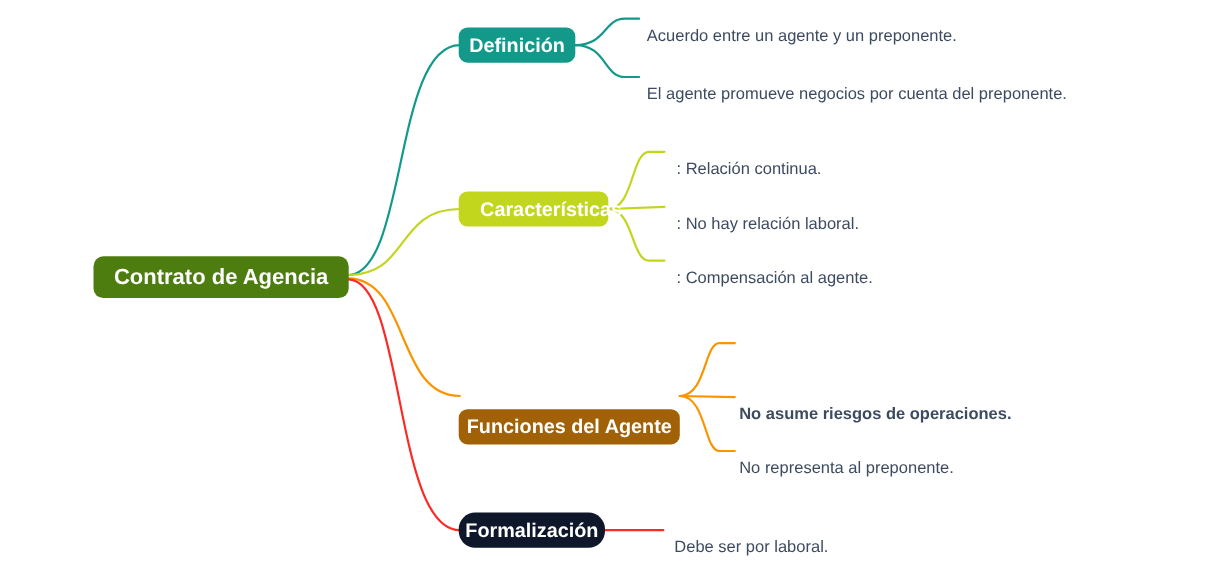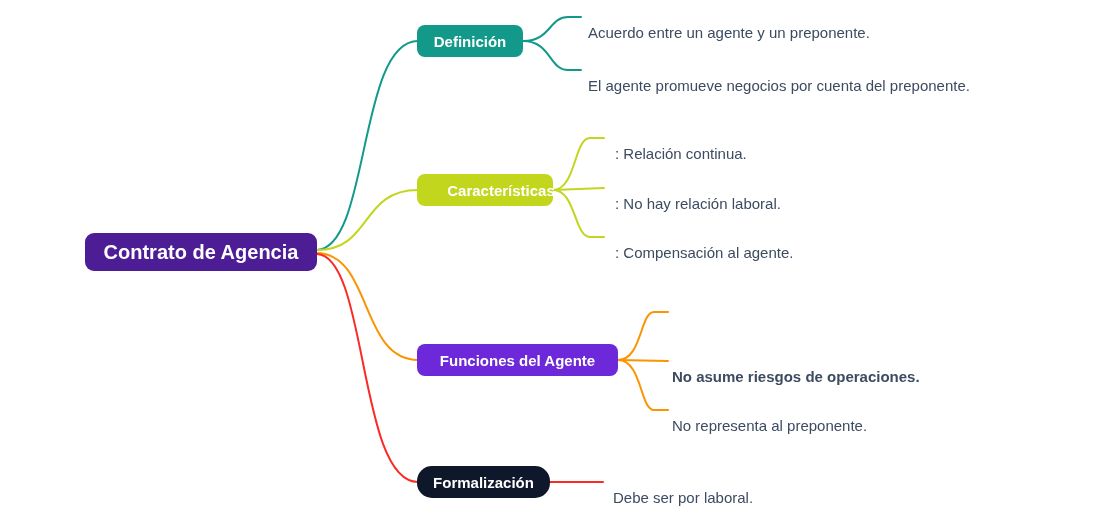--- a/index.html
+++ b/index.html
@@ -33,21 +33,21 @@
     border-radius: 8px;
     cursor: pointer;
     white-space: nowrap;
   }
   .node.root {
     left: 85px; top: 233px;
     width: 232px; height: 38px;
     font-size: 20px;
     border-radius: 9px;
   }
-  .node.branch { height: 32px; font-size: 15px; }
+  .node.branch { height: 32px; font-size: 18px; }
   .node.b-def  { left: 417px; top: 25px;  width: 106px; }
   .node.b-car  { left: 417px; top: 174px; width: 136px; padding-left: 32px; }
   .node.b-fun  { left: 417px; top: 344px; width: 201px; }
   .node.b-for  { left: 417px; top: 466px; width: 133px; }
   .leaf {
     position: absolute;
     height: 20px;
     line-height: 20px;
     font-size: 15px;
     color: #3C4B60;
@@ -84,27 +84,27 @@
     <path d="M553,190 L604,188" stroke="#C2D61E"></path>
     <path d="M553,190 C576,190 574,237 590,237 L604,237" stroke="#C2D61E"></path>
 
     <path d="M618,360 C642,360 640,312 654,312 L668,312" stroke="#FB9401"></path>
     <path d="M618,360 L668,361" stroke="#FB9401"></path>
     <path d="M618,360 C642,360 640,410 654,410 L668,410" stroke="#FB9401"></path>
 
     <path d="M550,482 L603,482" stroke="#FA2B25"></path>
   </svg>
 
-  <div class="node root" style="background-color: #4c1d95;">Contrato de Agencia</div>
+  <div class="node root" style="background-color: #4d7c0f;">Contrato de Agencia</div>
 
   <div class="node branch b-def" style="background-color: rgb(18, 153, 138);">Definición</div>
 
   <div class="node branch b-car" style="background-color: rgb(194, 214, 30);">Características</div>
 
-  <div class="node branch b-fun" style="background-color: #6d28d9;">Funciones del Agente</div>
+  <div class="node branch b-fun" style="background-color: #a16207; margin-top: 28px;">Funciones del Agente</div>
 
   <div class="node branch b-for" style="background-color: #0f172a; border-radius: 15px;">Formalización</div>
 
   <div class="leaf lf-a1">Acuerdo entre un agente y un preponente.</div>
   <div class="leaf lf-a2">El agente promueve negocios por cuenta del preponente.</div>
 
   <div class="leaf lf-b1">: Relación continua.</div>
   <div class="leaf lf-b2">: No hay relación laboral.</div>
   <div class="leaf lf-b3">: Compensación al agente.</div>
 

